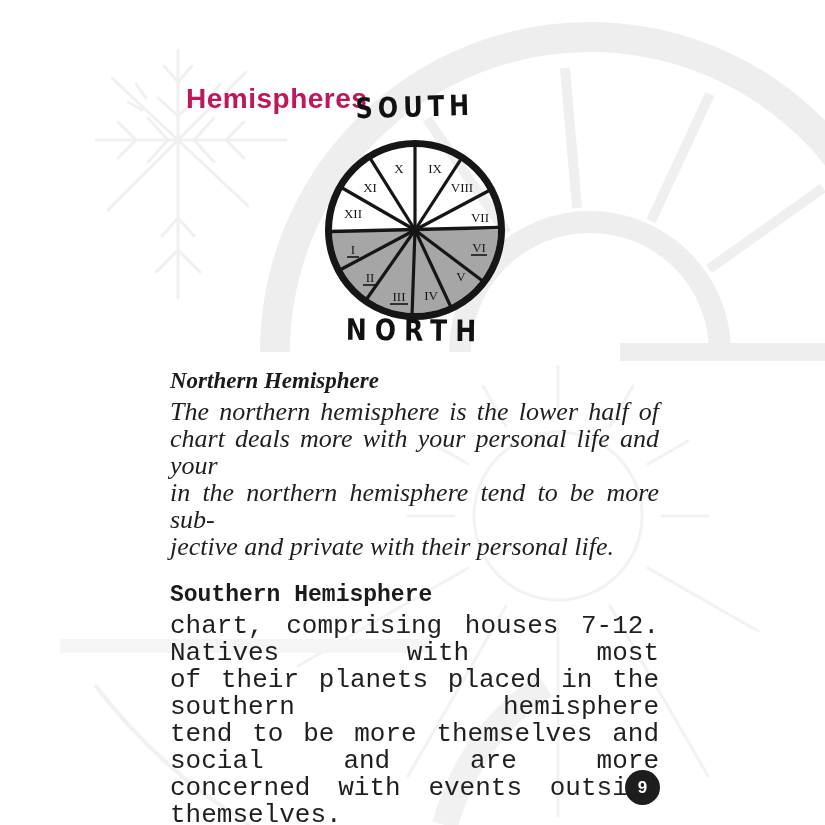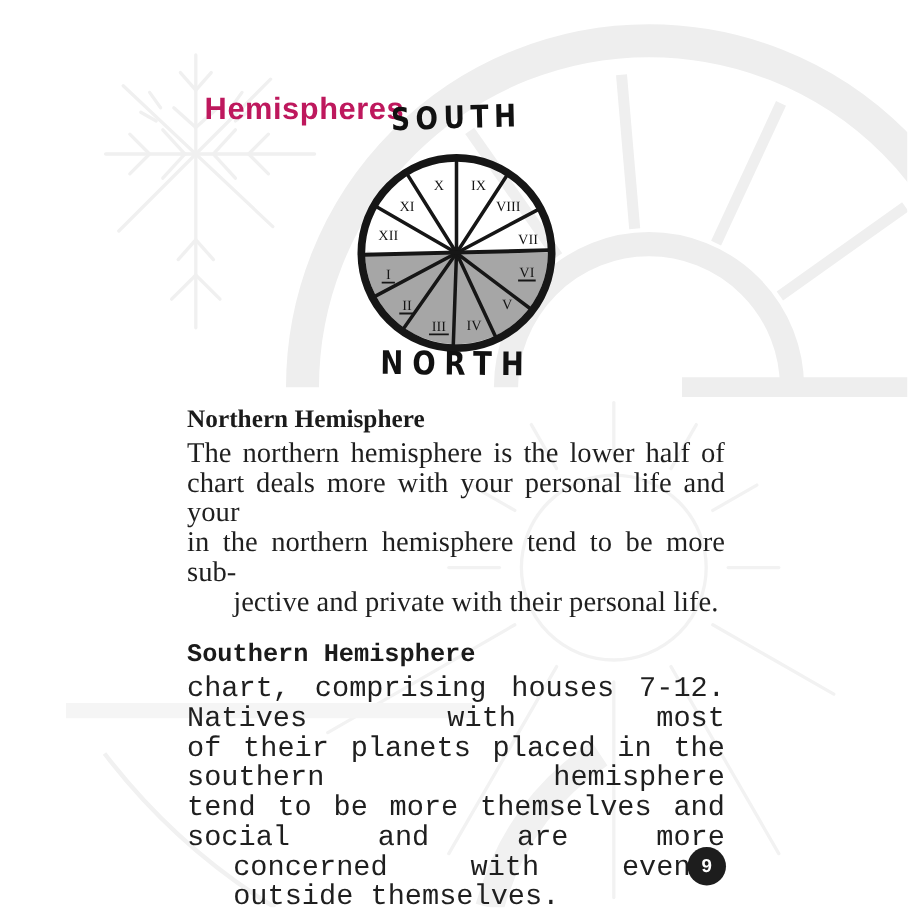--- a/index.html
+++ b/index.html
@@ -67,38 +67,38 @@
     font-size: 13px;
     fill: #161616;
   }
 
   
   .text-section {
     position: absolute;
     left: 170px;
     width: 489px;
   }
-  .section-1 { top: 366px; }
+  .section-1 { top: 366px; font-style: italic; }
   .section-2 { top: 581px; font-family: Liberation Mono, monospace; }
   .section-heading {
     margin: 0 0 3px 0;
     font-size: 23px;
     font-weight: 700;
     line-height: 29px;
     color: #1b1b1b;
   }
   .jline {
     font-size: 26px;
     line-height: 27px;
     text-align: justify;
     text-align-last: justify;
     white-space: normal;
     color: #1f1f1f;
   }
-  .jline.last { text-align-last: left; margin-left: 42px; }
+  .jline.last { text-align-last: left; }
 
   
   .page-badge {
     position: absolute;
     left: 625px;
     top: 770px;
     width: 35px;
     height: 35px;
     border-radius: 50%;
     background: #1d1d1d;

